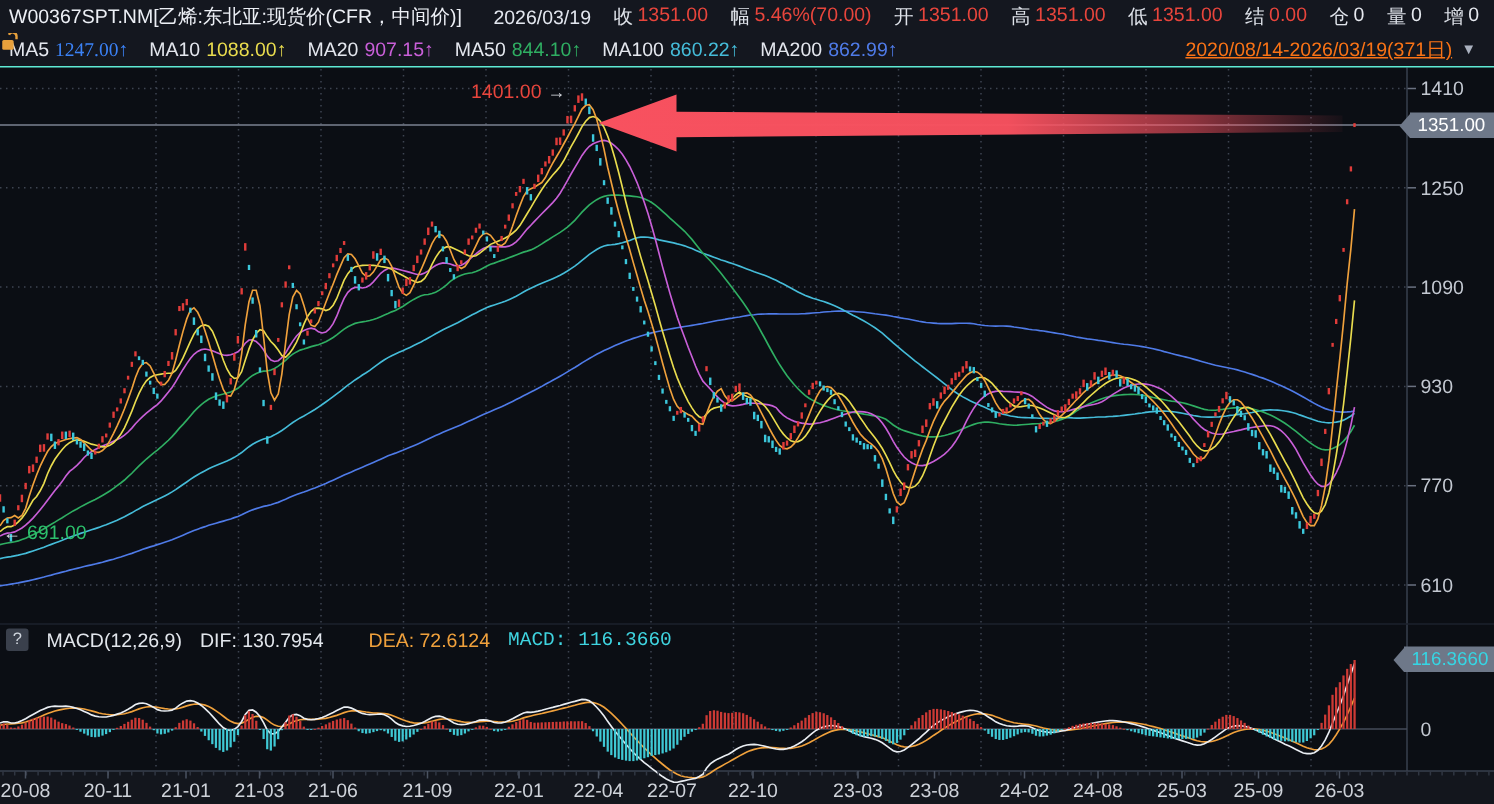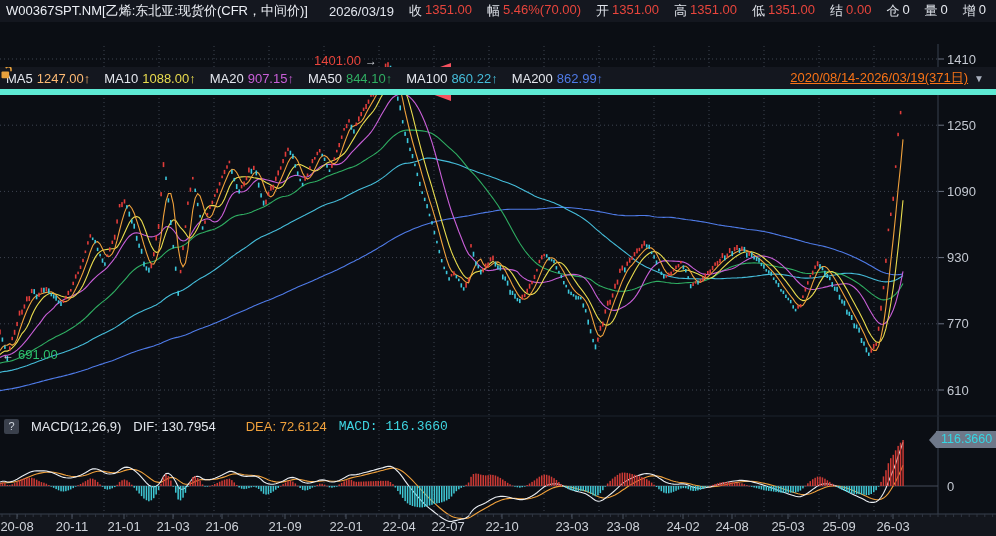--- a/index.html
+++ b/index.html
@@ -3,21 +3,21 @@
 <meta charset="utf-8">
 <style>
   html,body{margin:0;padding:0;background:#06080c;}
   .stage{position:relative;width:996px;height:536px;background:#0b0e14;overflow:hidden;
          font-family:"Liberation Sans",sans-serif;-webkit-font-smoothing:antialiased;}
   svg{position:absolute;left:0;top:0;z-index:1;}
   .hrow{position:absolute;left:0;right:0;display:flex;align-items:center;gap:15px;
         padding:0 6px;height:22px;background:#14171f;color:#e2e6ee;font-size:13px;
         white-space:nowrap;z-index:6;}
   .hrow.r1{top:0;}
-  .hrow.r2{top:22px;border-bottom:6px solid #5eead4;margin-top:45px;}
+  .hrow.r2{top:22px;border-bottom:1px solid #5eead4;}
   .title{color:#eceff5;}
   .qdate{color:#e2e6ee;margin-left:6px;}
   .fld{display:inline-flex;gap:3px;}
   .fld .lab{color:#dfe3ea;}
   .v-red{color:#e8453c;}
   .v-white{color:#e6e9ef;}
   .ma{display:inline-flex;gap:4px;}
   .ma .lab{color:#e4e7ee;}
   .rangewrap{margin-left:auto;display:inline-flex;align-items:center;gap:6px;}
   .range{color:#f97316;text-decoration:underline;cursor:pointer;}
@@ -1051,21 +1051,21 @@
           <span class="v-white">0</span>
         </span>
       </span>
 
   </div>
 
   <div class="hrow r2">
     <span id="malist" style="display:flex;gap:14px;">
         <span class="ma">
           <span class="lab">MA5</span>
-          <span style="color: #fdba74;">1247.00↑</span>
+          <span style="color: #3b82f6; font-family: Liberation Serif, serif;">1247.00↑</span>
         </span>
         <span class="ma">
           <span class="lab">MA10</span>
           <span style="color: rgb(233, 220, 78);">1088.00↑</span>
         </span>
         <span class="ma">
           <span class="lab">MA20</span>
           <span style="color: rgb(201, 95, 216);">907.15↑</span>
         </span>
         <span class="ma">

